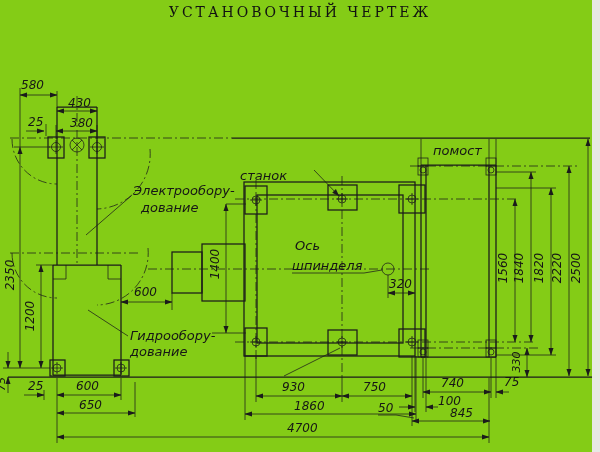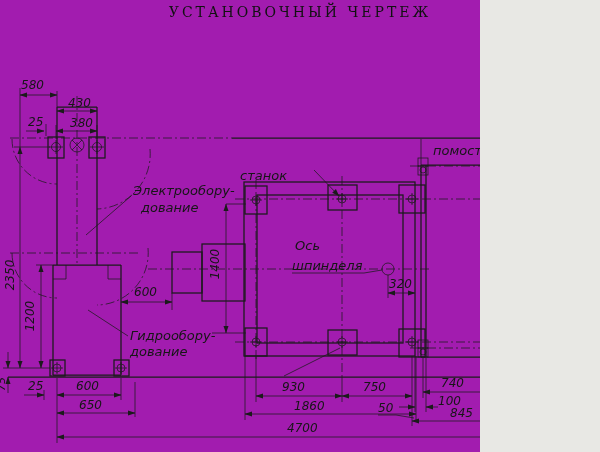--- a/index.html
+++ b/index.html
@@ -1,16 +1,16 @@
 <!DOCTYPE html>
 <html><head>
 <meta charset="utf-8">
 <style>
   html,body{margin:0;padding:0;background:#e8e8e4;}
-  #page{width:480px;height:452px;background:#a21caf;position:relative;overflow:hidden;}
+  #page{width:592px;height:452px;background:#84cc16;position:relative;overflow:hidden;}
   svg{display:block;}
   .ol{stroke:#1b1b1b;stroke-width:1.25;fill:none;stroke-linecap:butt;}
   .th{stroke:#1b1b1b;stroke-width:0.75;fill:none;}
   .cl{stroke:#1b1b1b;stroke-width:0.75;fill:none;stroke-dasharray:9 3 2 3;}
   .dim{marker-start:url(#ar);marker-end:url(#ar);}
   .tip{marker-end:url(#ar);}
   text{font-family:"DejaVu Sans",sans-serif;font-style:italic;fill:#161616;}
   .dt{font-size:12px;}
   .ds{font-size:11px;}
   .lb{font-size:13px;}

